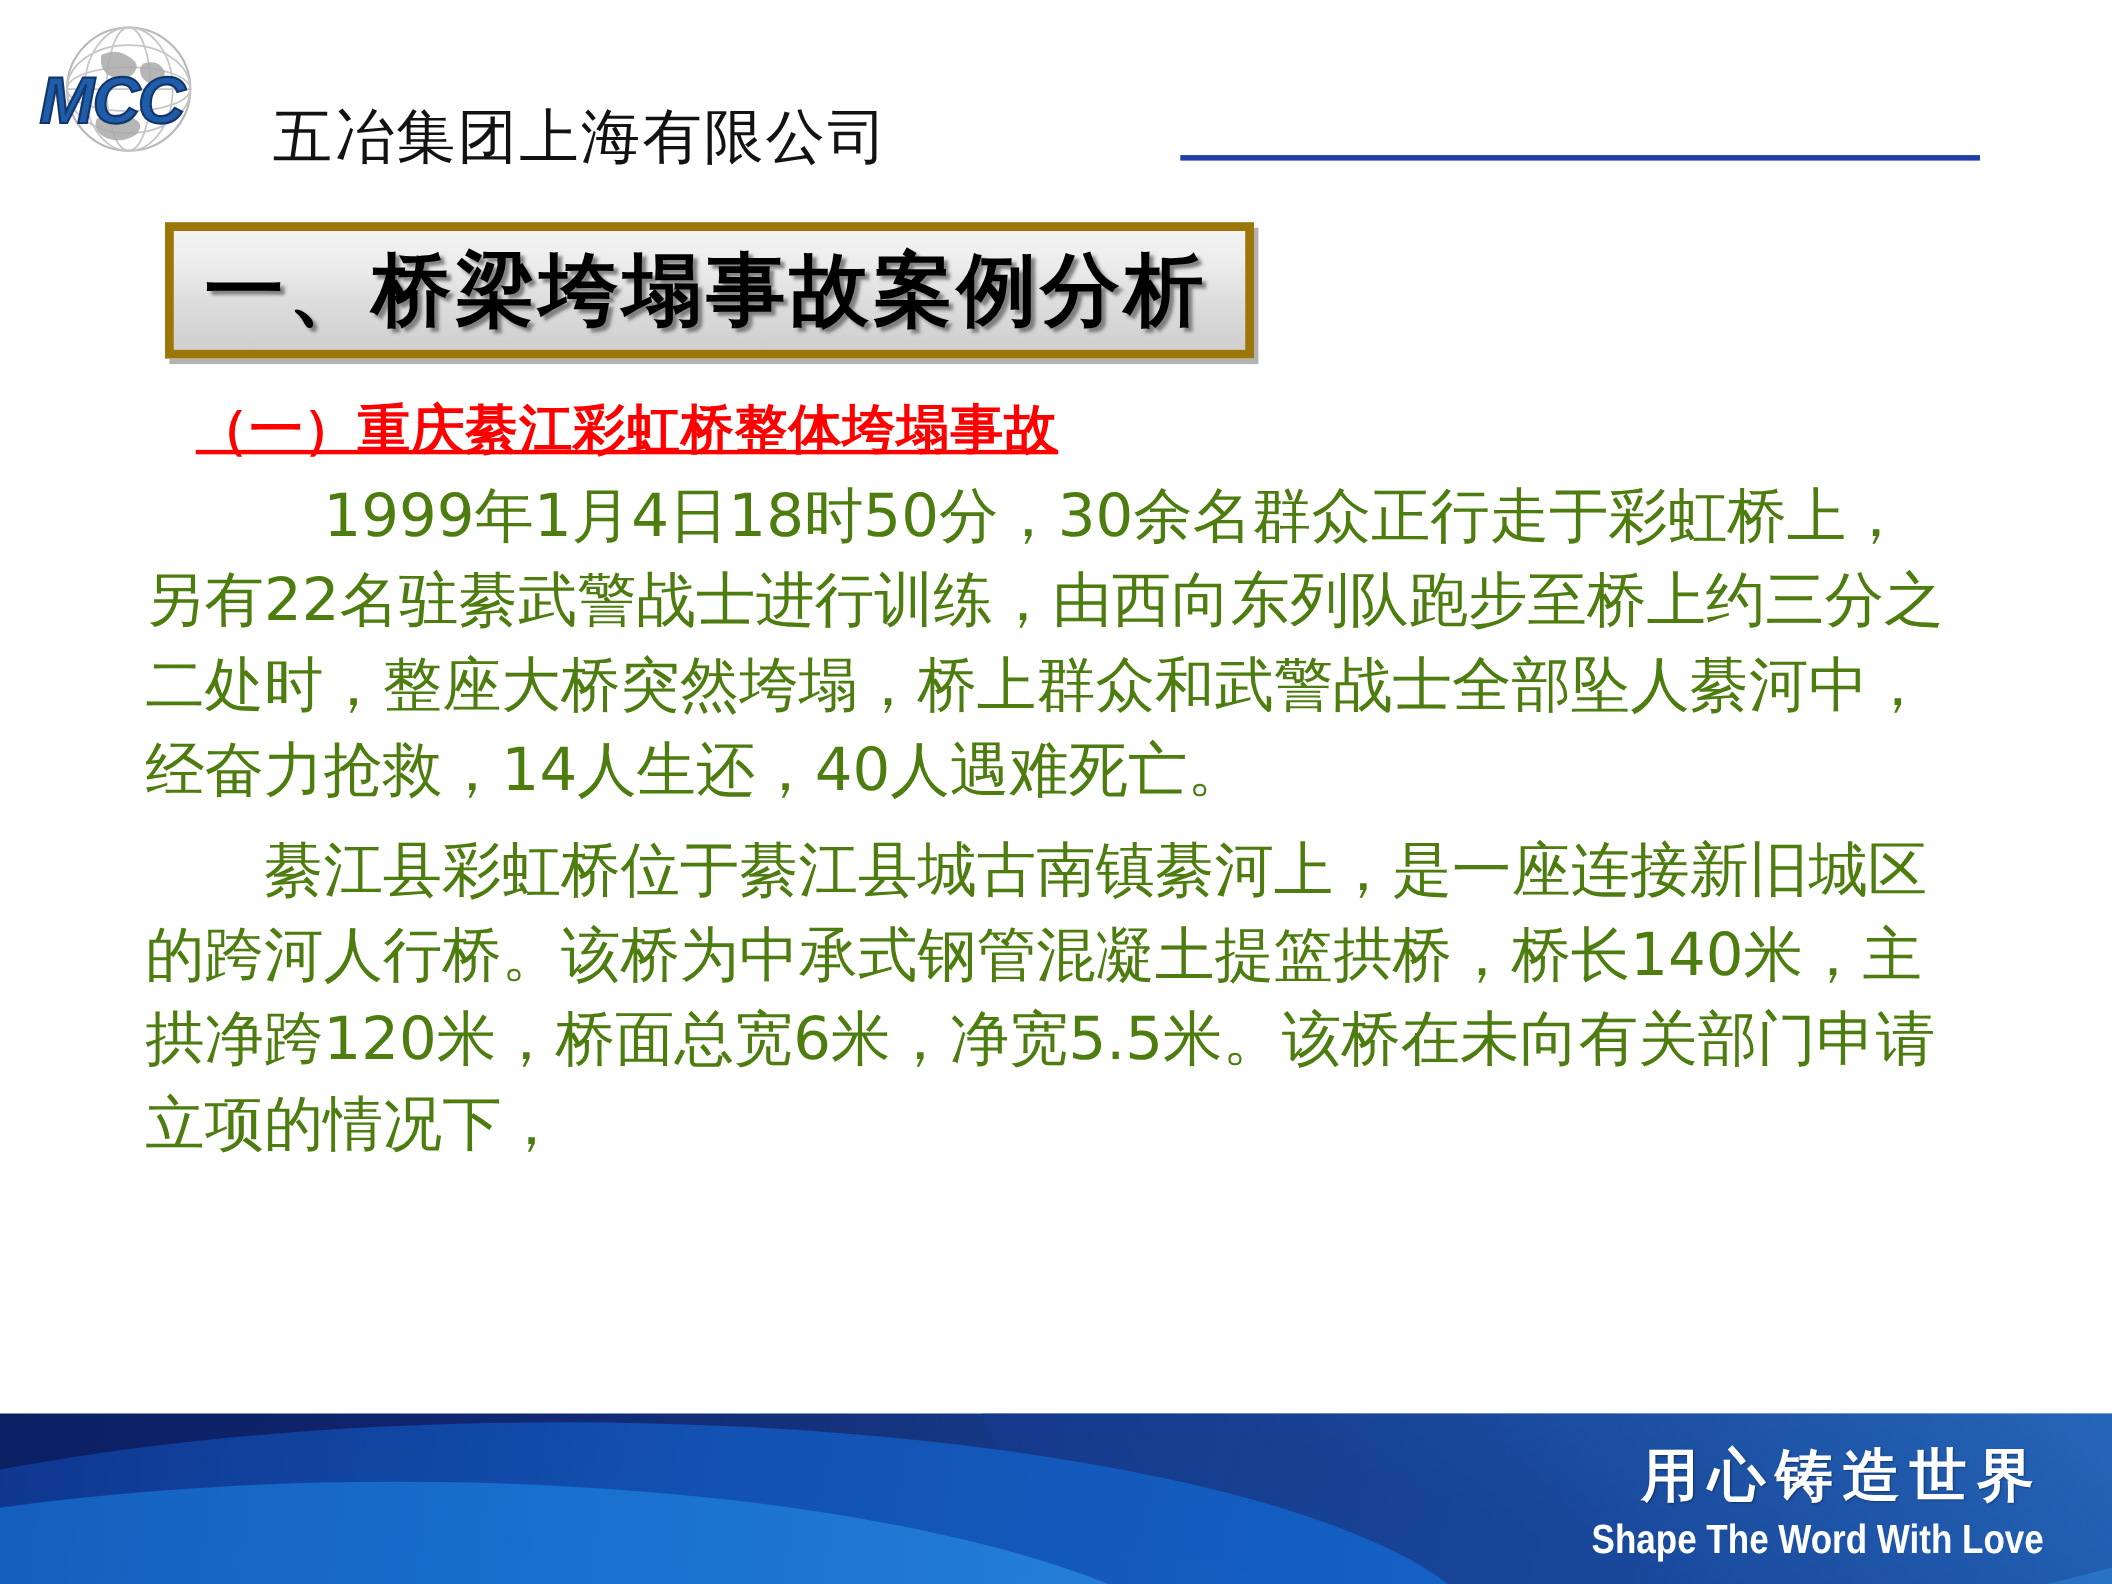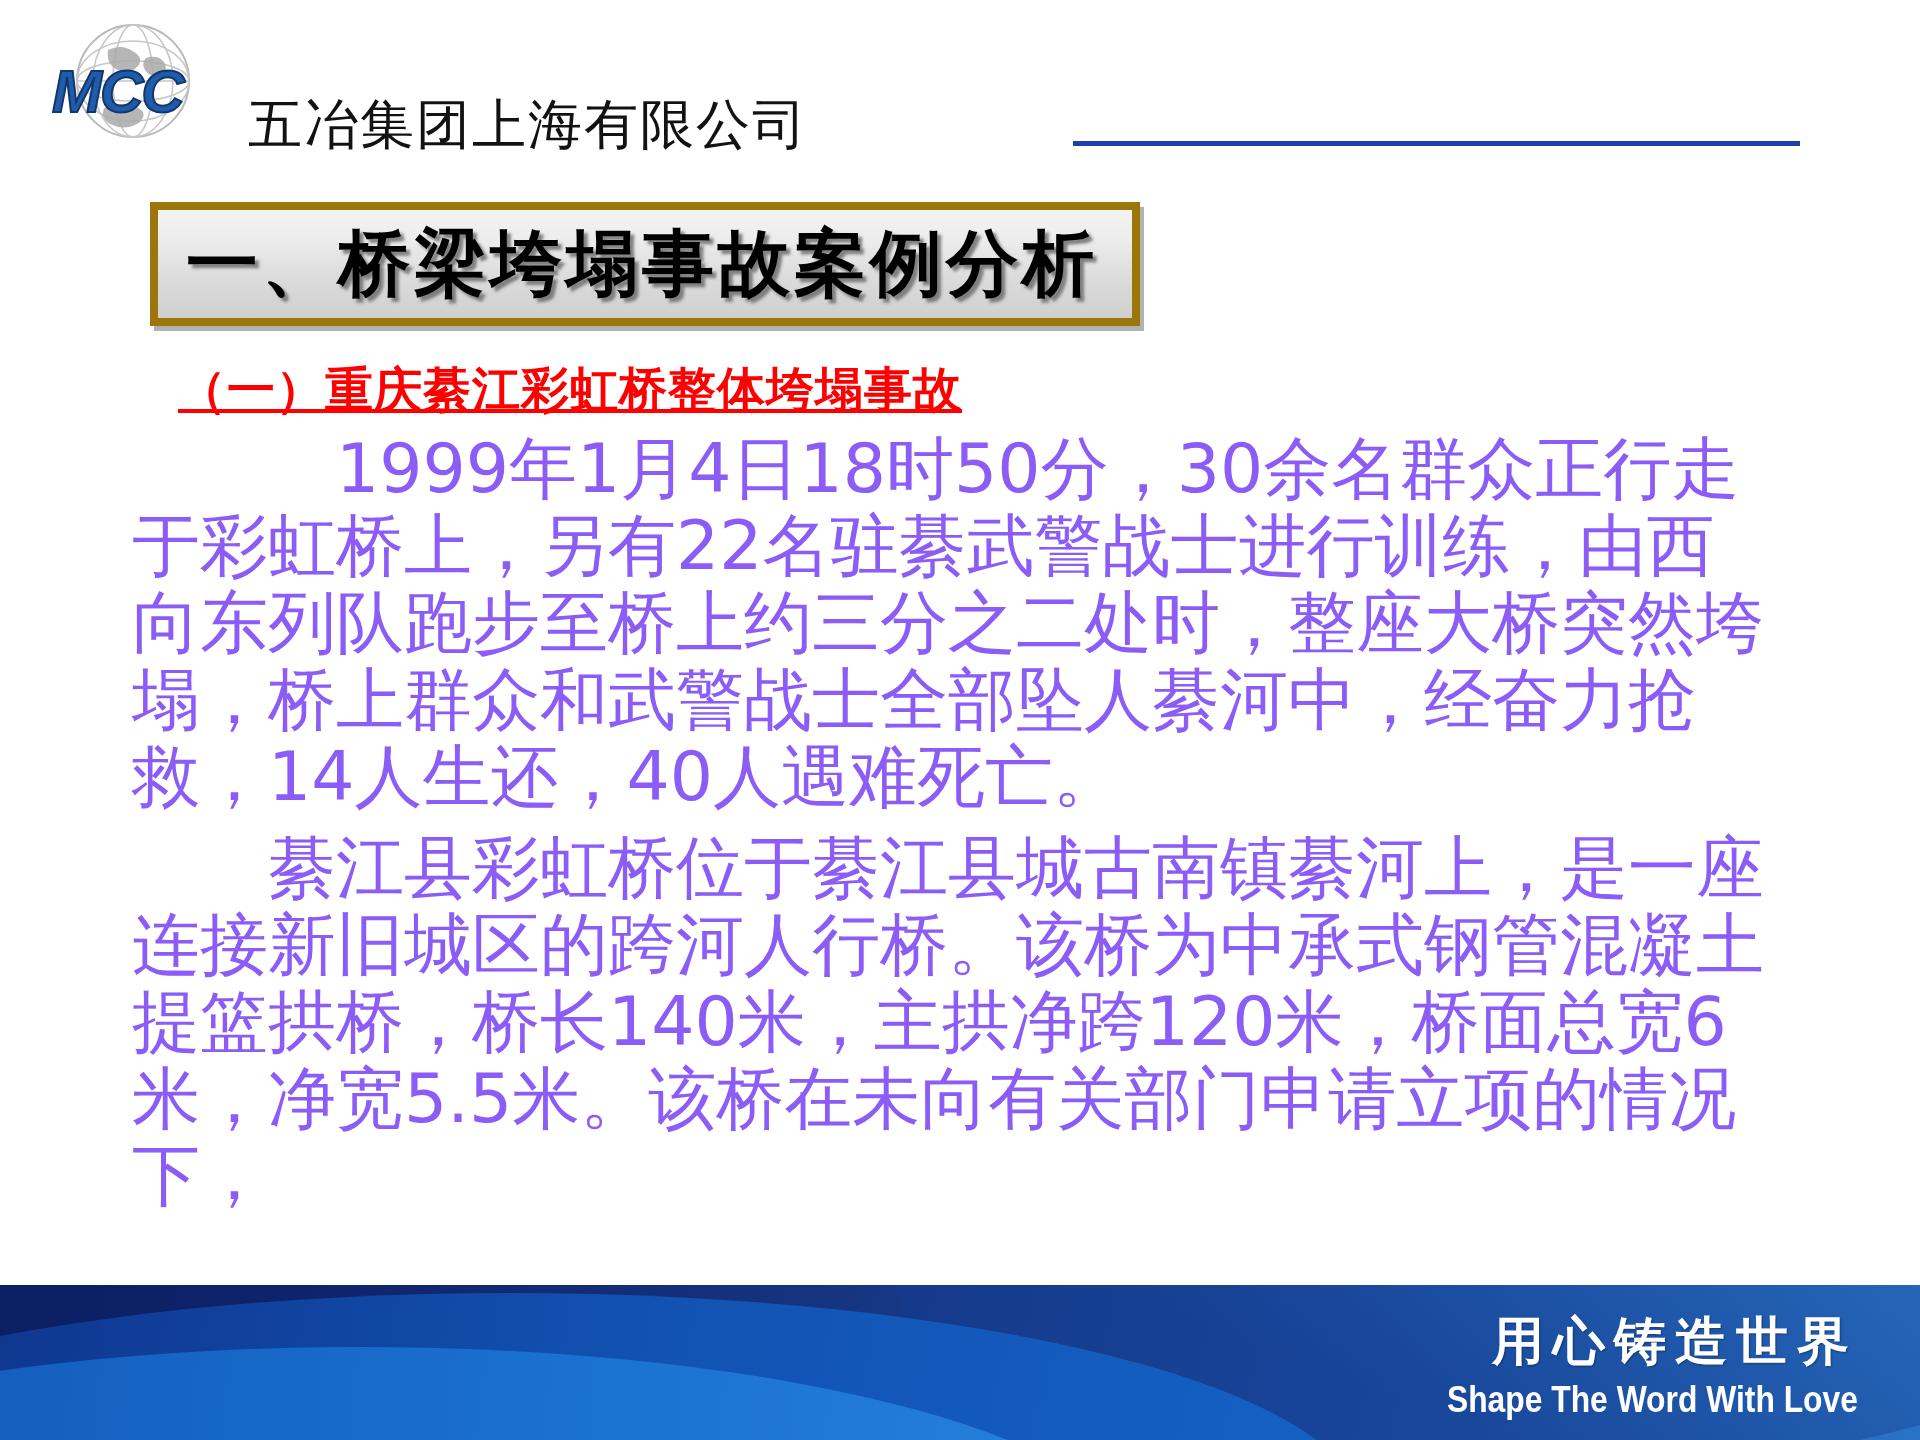--- a/index.html
+++ b/index.html
@@ -18,21 +18,21 @@
   
   .header {
     position: absolute;
     left: 0; top: 0;
     width: 1920px;
     height: 160px;
   }
   .logo-wrap {
     position: absolute;
     left: 28px; top: 22px;
-    width: 200px; height: 118px; margin-left: 16px;
+    width: 200px; height: 118px;
   }
   .globe {
     position: absolute;
     left: 30px; top: 0px;
     width: 118px; height: 118px;
   }
   .mcc-letters {
     position: absolute;
     left: 8px; top: 42px;
     width: 192px;
@@ -109,23 +109,23 @@
 
   
   .body-text {
     position: absolute;
     left: 132px; top: 430px;
     width: 1645px;
   }
   .para {
     margin: 0;
     font-family: "DejaVu Sans", "Liberation Sans", sans-serif;
-    font-size: 68px;
+    font-size: 54px;
     line-height: 77px;
-    color: #8b5cf6;
+    color: #4d7c0f;
     letter-spacing: 0px;
     word-break: break-all;
     white-space: pre-wrap;
   }
   .para.p1 { text-indent: 0; }
   .para.p2 { margin-top: 14px; }
 
   
   .footer {
     position: absolute;

